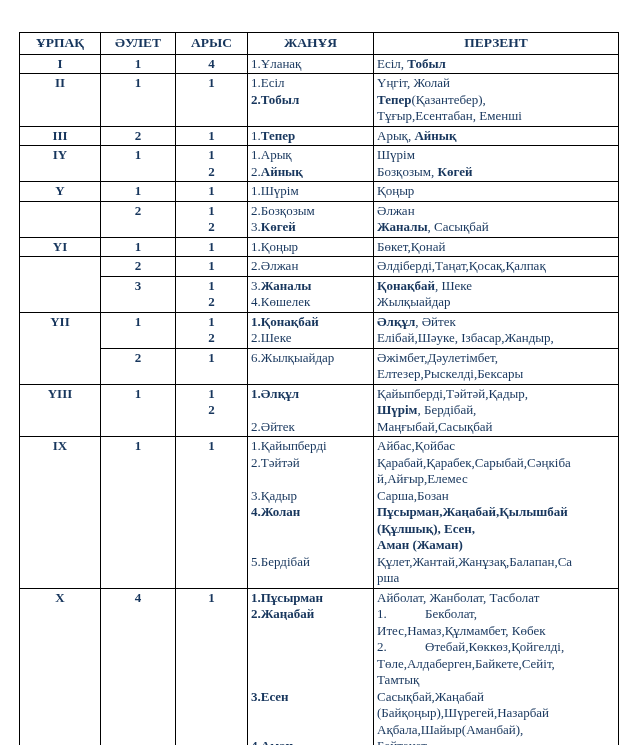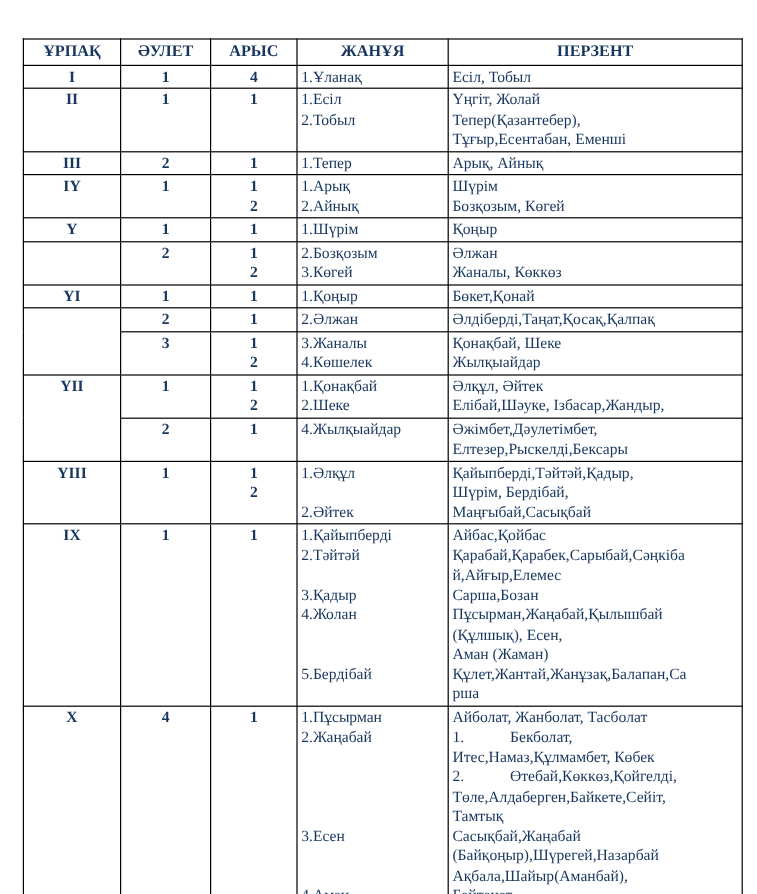--- a/index.html
+++ b/index.html
@@ -25,21 +25,21 @@
   }
   .gen-table th {
     font-weight:bold;
     text-align:center;
     padding:2px 0;
     font-size:13.5px;
   }
   td.c-num { text-align:center; font-weight:bold; padding-left:0; padding-right:0; }
   td.c-gen { font-weight:bold; }
   .line { min-height:16.5px; white-space:nowrap; }
-  .line .b { font-weight:normal; }
+  .line .b { font-weight:bold; }
   .line.just { display:flex; justify-content:flex-start; white-space:nowrap; }
   .line.tab > span:first-child { display:inline-block; width:48px; flex:none; }
 </style>
 </head>
 <body>
 
 <div class="page">
   <table class="gen-table">
     <colgroup>
       <col style="width:81px">
@@ -147,21 +147,21 @@
           <td class="c-num">
             <div class="line"><span>1</span></div>
             <div class="line"><span>2</span></div>
           </td>
           <td class="c-text">
             <div class="line"><span>2.Бозқозым</span></div>
             <div class="line"><span>3.</span><span class="b">Көгей</span></div>
           </td>
           <td class="c-text">
             <div class="line"><span>Әлжан</span></div>
-            <div class="line"><span class="b">Жаналы</span><span>, Көккөз</span></div>
+            <div class="line"><span class="b">Жаналы</span><span>, Сасықбай</span></div>
           </td>
         </tr>
         <tr>
           <td class="c-num c-gen">YI</td>
           <td class="c-num">
             <div class="line"><span>1</span></div>
           </td>
           <td class="c-num">
             <div class="line"><span>1</span></div>
           </td>
@@ -223,21 +223,21 @@
           </td>
         </tr>
         <tr>
           <td class="c-num">
             <div class="line"><span>2</span></div>
           </td>
           <td class="c-num">
             <div class="line"><span>1</span></div>
           </td>
           <td class="c-text">
-            <div class="line"><span>4.Жылқыайдар</span></div>
+            <div class="line"><span>6.Жылқыайдар</span></div>
           </td>
           <td class="c-text">
             <div class="line just">
               <span>Әжімбет,</span>
               <span>Дәулетімбет,</span>
             </div>
             <div class="line"><span>Елтезер,Рыскелді,Бексары</span></div>
           </td>
         </tr>
         <tr>

